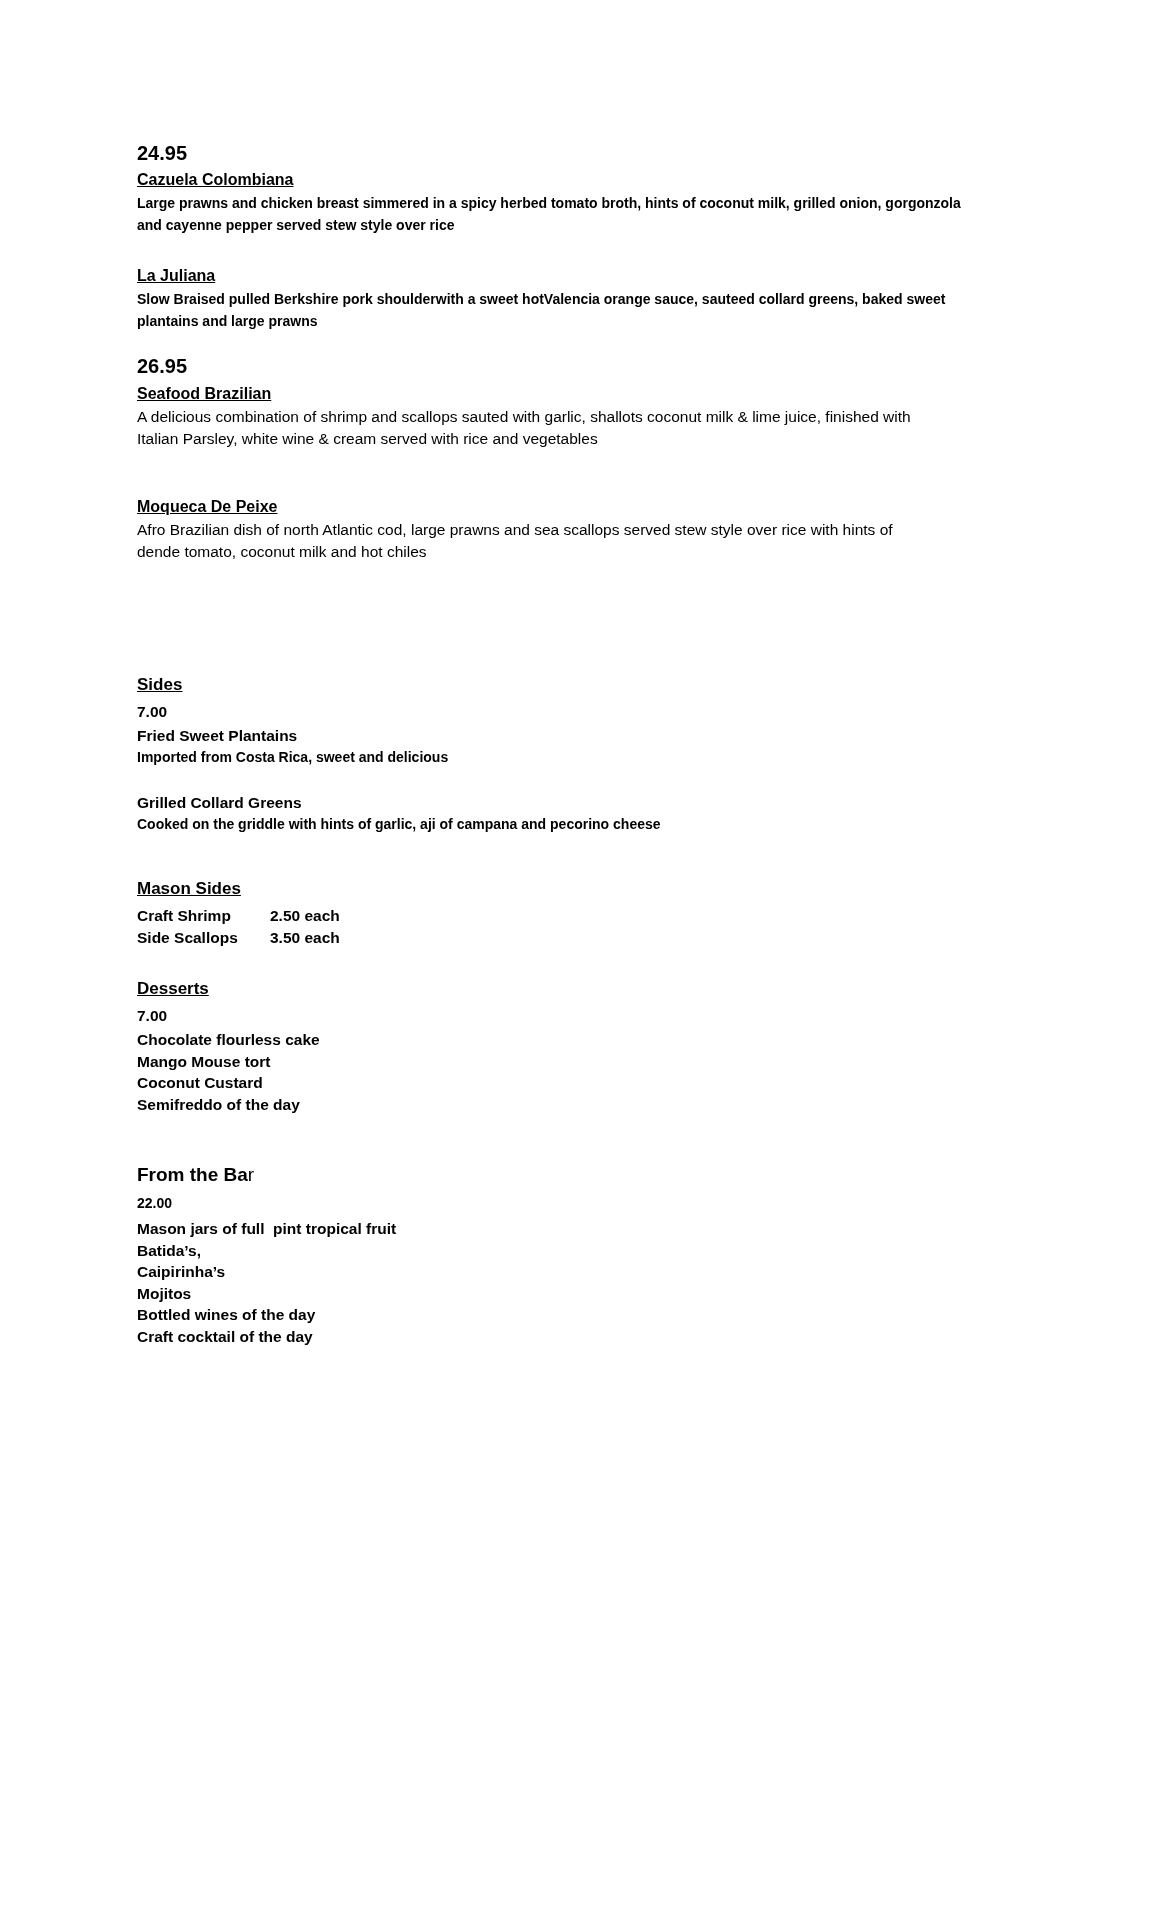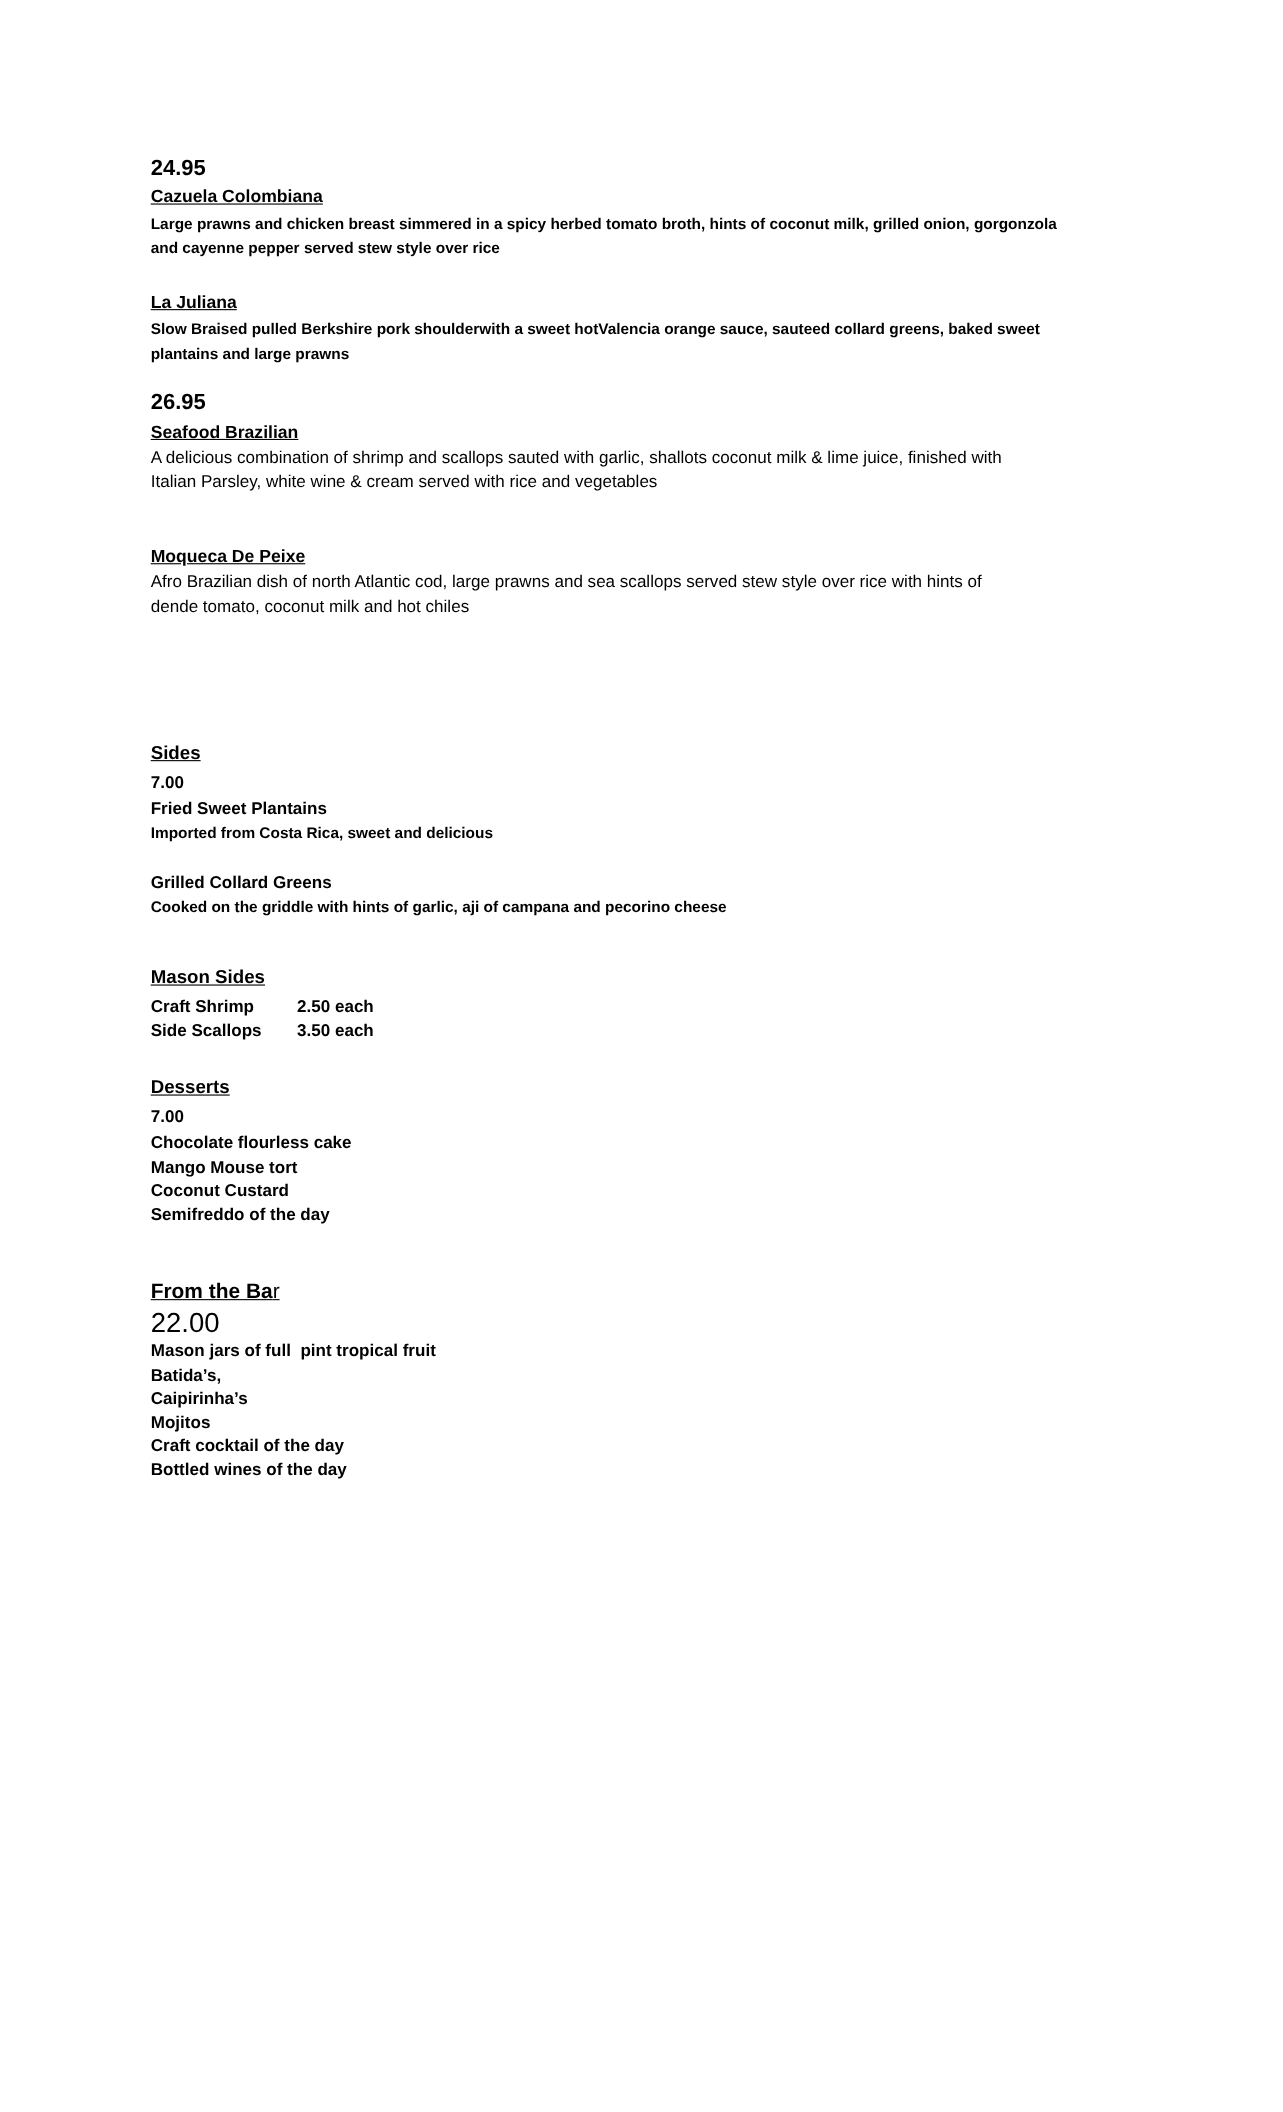--- a/index.html
+++ b/index.html
@@ -82,30 +82,29 @@
     font-size: 15.5px;
     font-weight: 700;
     line-height: 21.5px;
     white-space: pre-wrap;
   }
 
   
   .bar-heading {
     font-size: 19px;
     line-height: 26px;
-    text-decoration: underline;
     width: fit-content;
     text-align: right;
   }
   .bar-heading .hb { font-weight: 700; }
   .bar-heading .hl { font-weight: 400; }
 
   .price-bar {
-    font-size: 25px;
-    font-weight: 400;
+    font-size: 14px;
+    font-weight: 700;
     line-height: 25px;
   }
 
   
   .mt-2  { margin-top: 2px; }
   .mt-3  { margin-top: 3px; }
   .mt-4  { margin-top: 4px; }
   .mt-21 { margin-top: 21px; }
   .mt-24 { margin-top: 28px; }
   .mt-25 { margin-top: 25px; }
@@ -164,17 +163,17 @@
 
     <div class="bar-heading mt-47">
       <span class="hb">From the Ba</span><span class="hl">r</span>
     </div>
     <div class="price-bar mt-3">22.00</div>
 
     <div class="list-line mt-2">Mason jars of full  pint tropical fruit</div>
     <div class="list-line">Batida’s,</div>
     <div class="list-line">Caipirinha’s</div>
     <div class="list-line">Mojitos</div>
+    <div class="list-line">Bottled wines of the day</div>
     <div class="list-line">Craft cocktail of the day</div>
-    <div class="list-line">Bottled wines of the day</div>
 
   </div>
 </div>
 
 </body></html>

